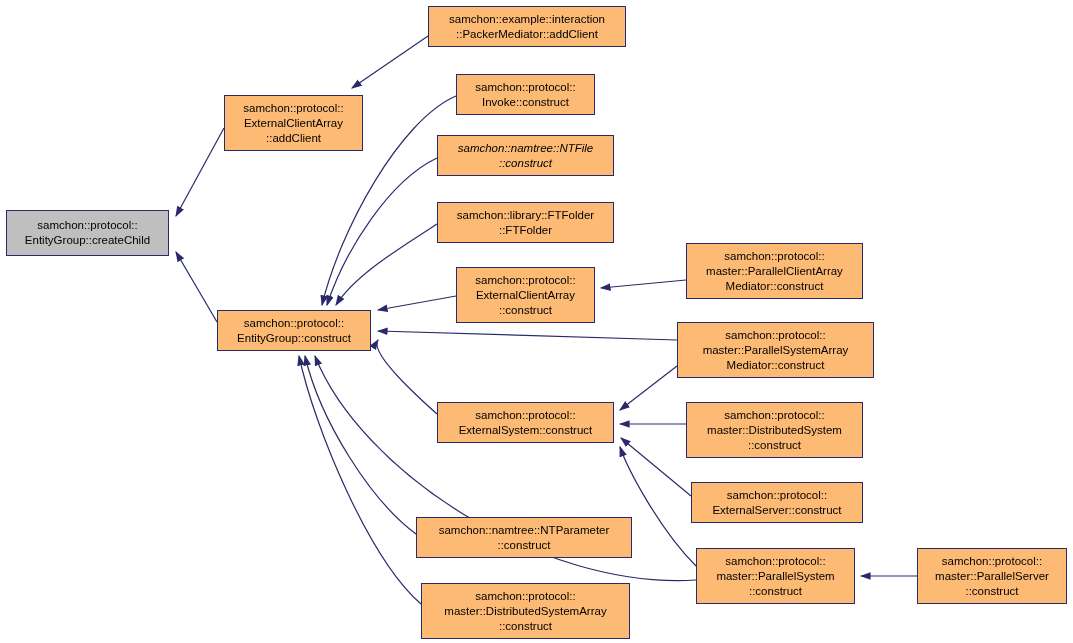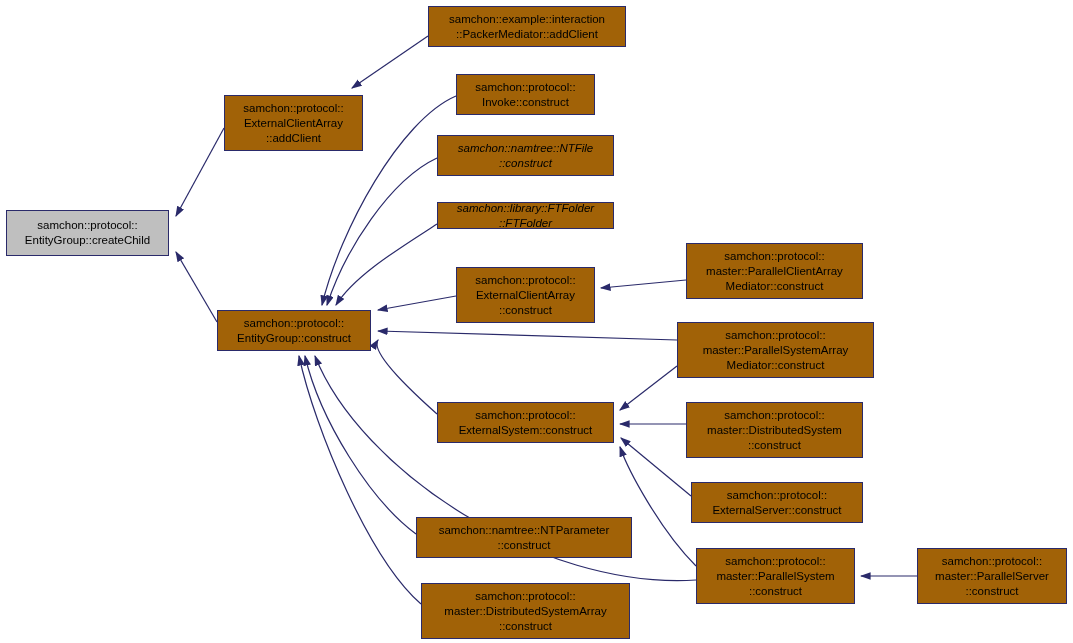--- a/index.html
+++ b/index.html
@@ -20,21 +20,21 @@
     left: 0;
     top: 0;
     width: 1073px;
     height: 643px;
     pointer-events: none;
   }
   .node {
     position: absolute;
     box-sizing: border-box;
     border: 1px solid #2a2a6a;
-    background: #a16207;
+    background: #fdba74;
     color: #000000;
     font-size: 11.5px;
     line-height: 15px;
     text-align: center;
     display: flex;
     align-items: center;
     justify-content: center;
     white-space: pre-line;
     z-index: 2;
   }
@@ -116,21 +116,21 @@
   <div class="node" style="left:456px;top:74px;width:139px;height:41px;">
     <span>samchon::protocol::
 Invoke::construct</span>
   </div>
 
   <div class="node" style="left:437px;top:135px;width:177px;height:41px;font-style:italic;">
     <span>samchon::namtree::NTFile
 ::construct</span>
   </div>
 
-  <div class="node" style="left:437px;top:202px;width:177px;height:27px;font-style:italic;">
+  <div class="node" style="left:437px;top:202px;width:177px;height:41px;">
     <span>samchon::library::FTFolder
 ::FTFolder</span>
   </div>
 
   <div class="node" style="left:217px;top:310px;width:154px;height:41px;">
     <span>samchon::protocol::
 EntityGroup::construct</span>
   </div>
 
   <div class="node" style="left:456px;top:267px;width:139px;height:56px;">

